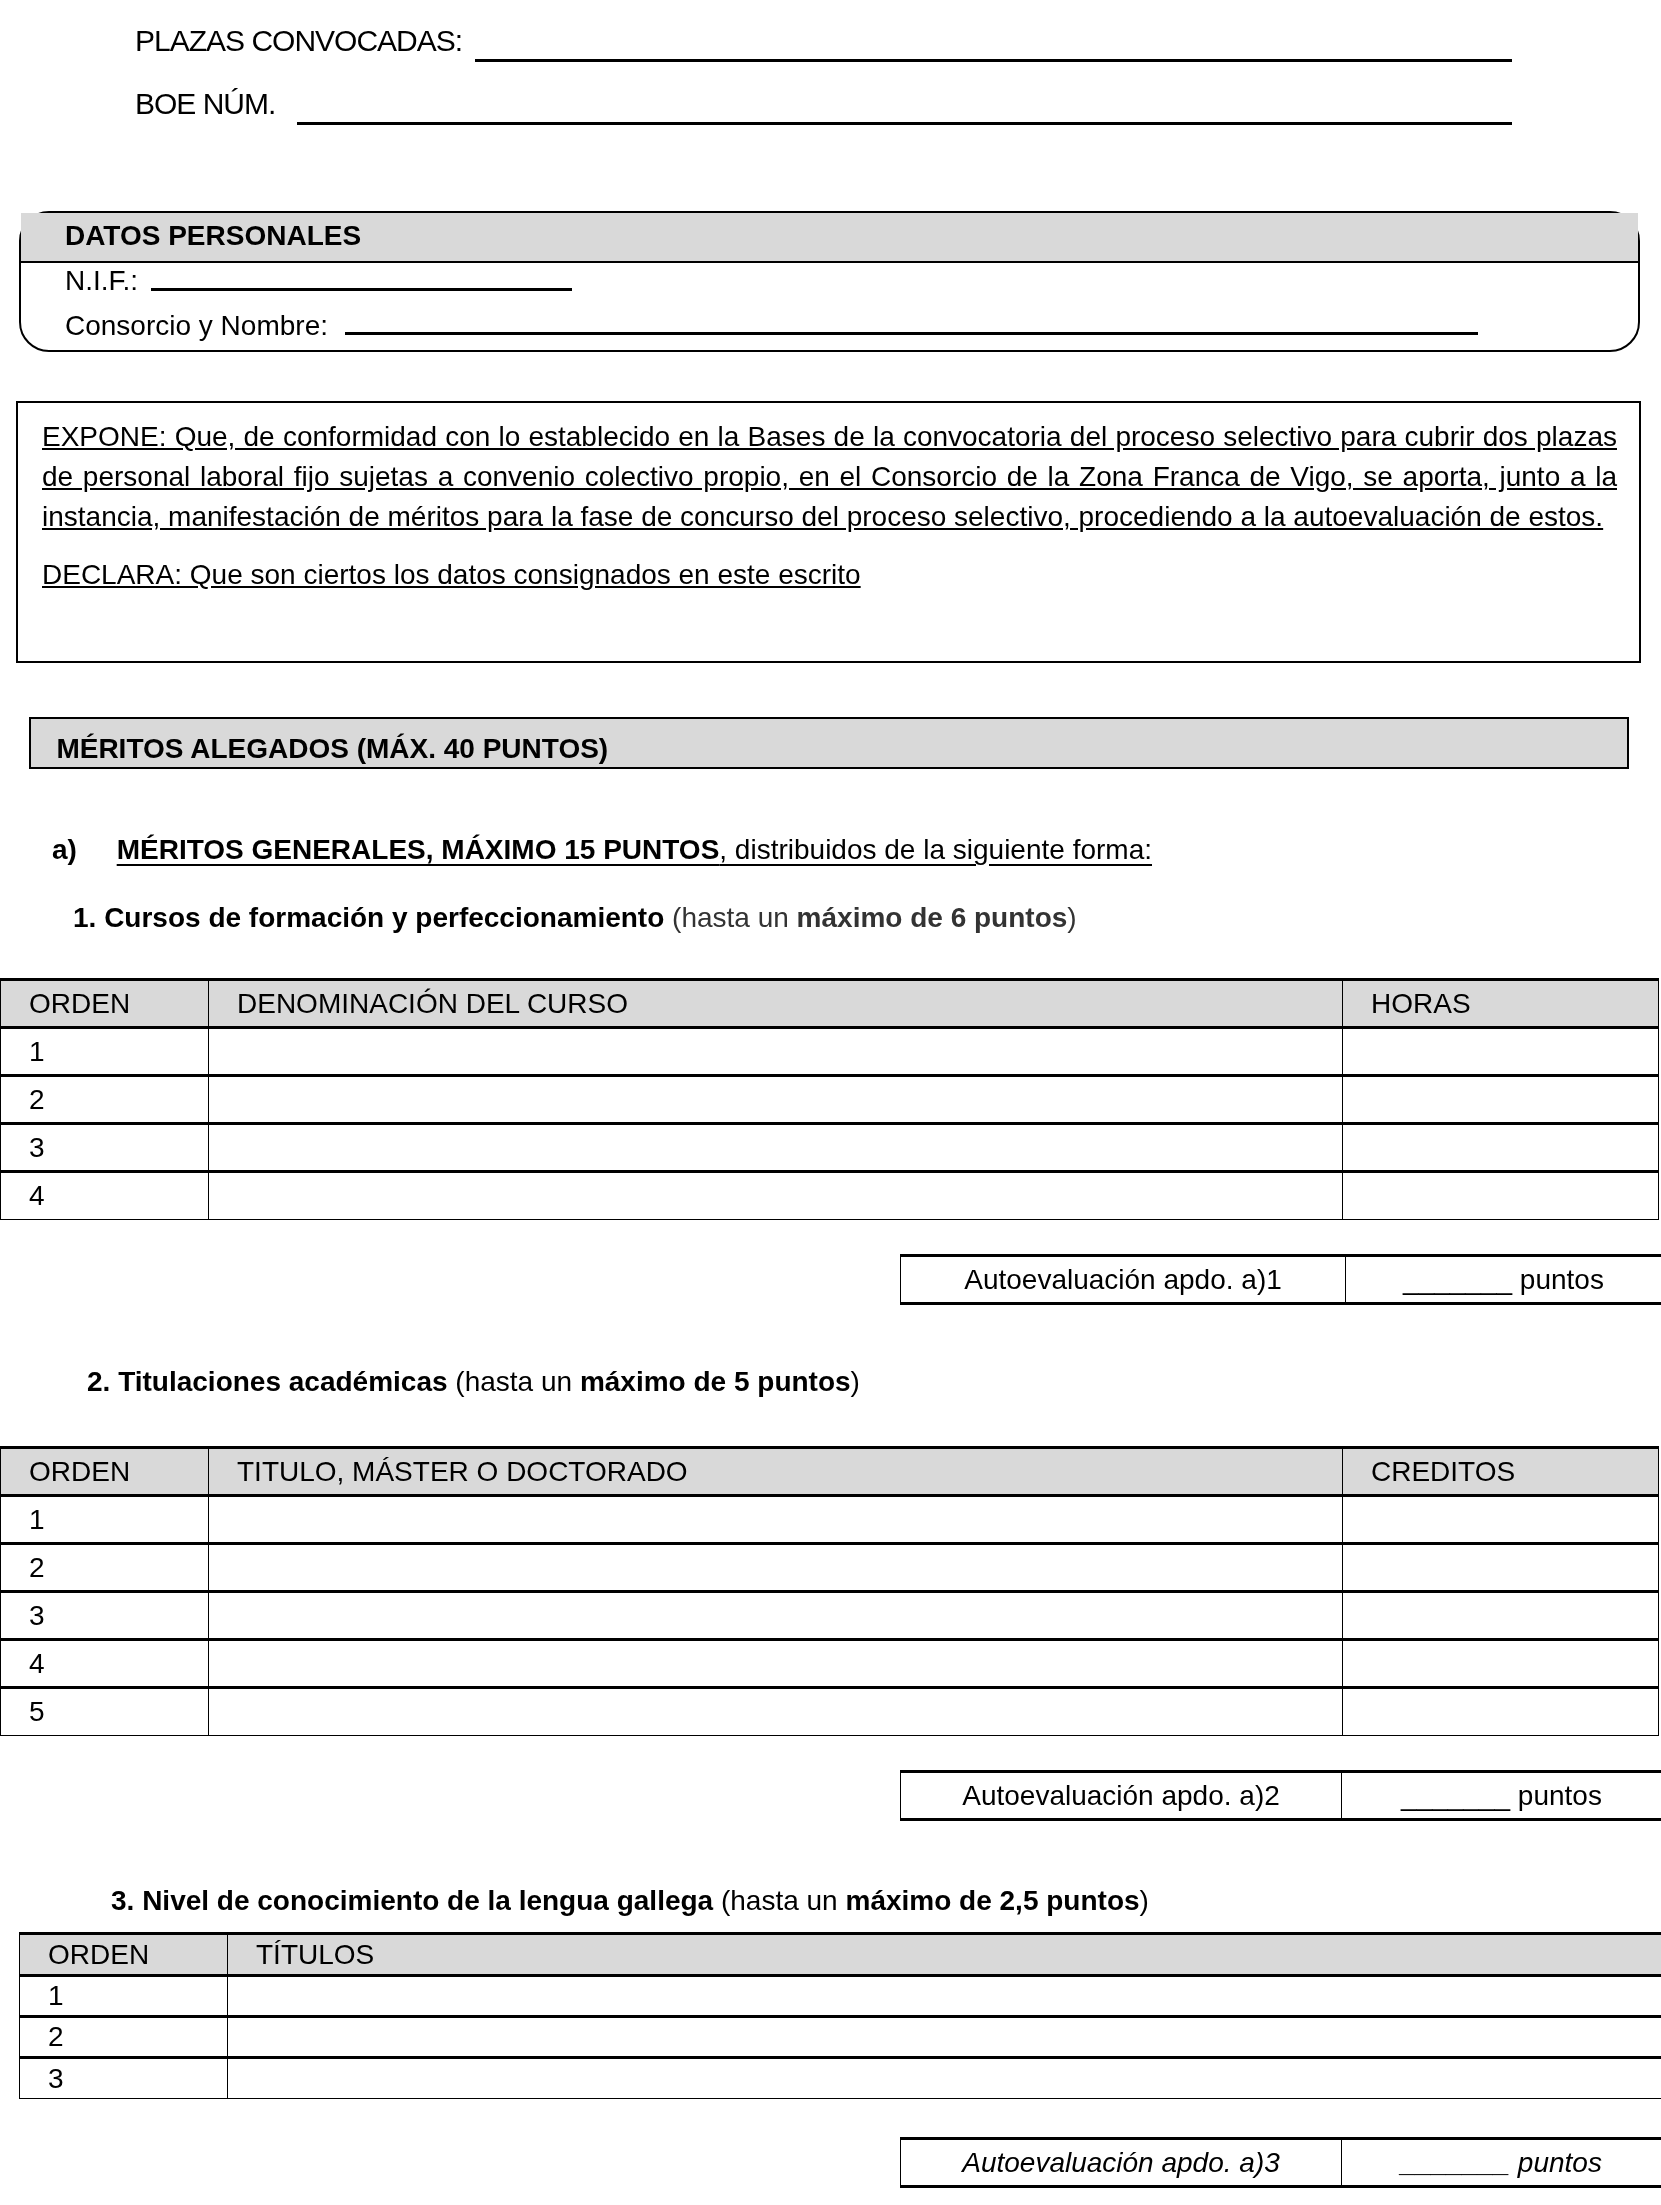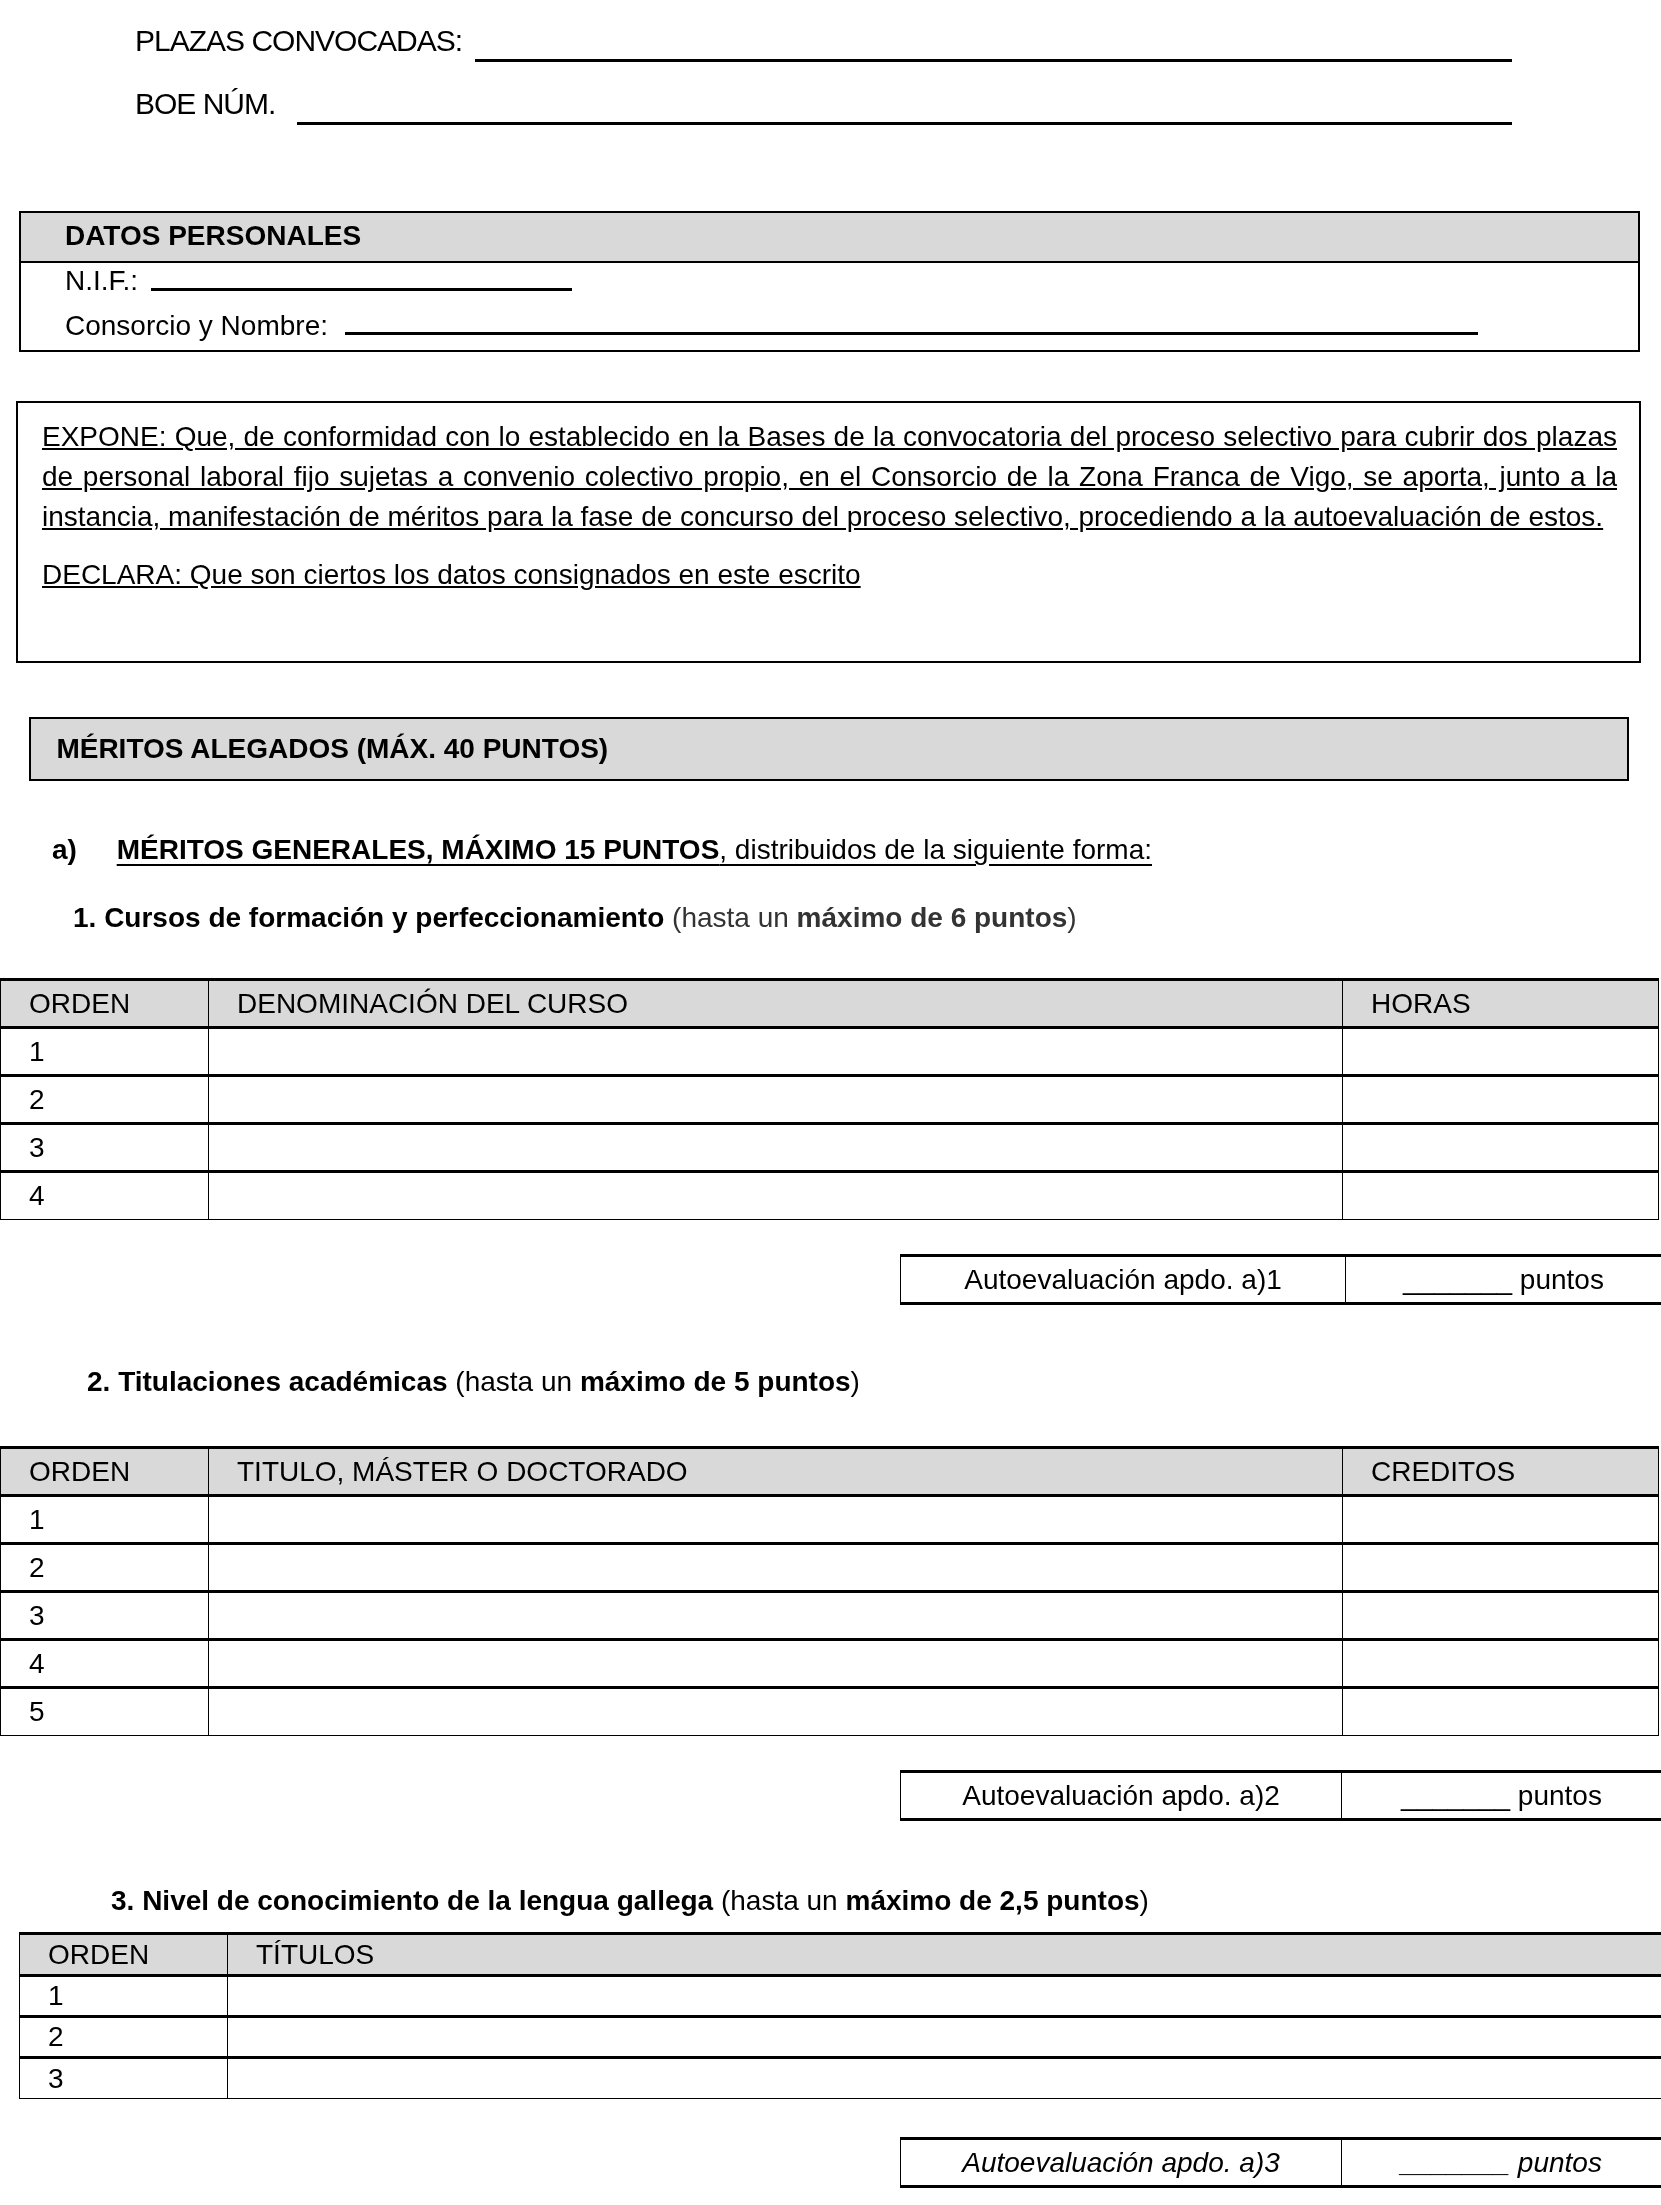--- a/index.html
+++ b/index.html
@@ -30,38 +30,38 @@
 <div class="line-field" style="left:135px; top:24px;">
   <span class="label">PLAZAS CONVOCADAS:</span>
 </div>
 <div class="uline" style="left:475px; width:1037px; top:59px;"></div>
 
 <div class="line-field" style="left:135px; top:87px;">
   <span class="label">BOE NÚM.</span>
 </div>
 <div class="uline" style="left:297px; width:1215px; top:122px;"></div>
 
-<div class="box" style="left:19px; top:211px; width:1621px; height:141px;">
+<div class="box" style="left:19px; top:211px; width:1621px; height:141px;border-radius:30px;">
   <div class="gray" style="position:absolute; left:0; top:0; right:0; height:48px; border-bottom:2.4px solid #000;">
     <span class="txt bold abs" style="left:44px; top:7.1px;">DATOS PERSONALES</span>
   </div>
   <span class="txt abs" style="left:44px; top:52px;">N.I.F.:</span>
   <div class="uline" style="left:130px; width:421px; top:75px;"></div>
   <span class="txt abs" style="left:44px; top:97px;">Consorcio y Nombre:</span>
   <div class="uline" style="left:324px; width:1133px; top:119px;"></div>
 </div>
 
 <div class="box" style="left:16px; top:401px; width:1625px; height:262px;">
   <div class="para abs" style="left:24px; top:14.3px; width:1575px;">
     <p>EXPONE: Que, de conformidad con lo establecido en la Bases de la convocatoria del proceso selectivo para cubrir dos plazas de personal laboral fijo sujetas a convenio colectivo propio, en el Consorcio de la Zona Franca de Vigo, se aporta, junto a la instancia, manifestación de méritos para la fase de concurso del proceso selectivo, procediendo a la autoevaluación de estos.</p>
     <p style="margin-top:17.5px; text-align:left;">DECLARA: Que son ciertos los datos consignados en este escrito</p>
   </div>
 </div>
 
-<div class="box gray" style="left:29px; top:717px; width:1600px; height:64px;text-align:right;">
+<div class="box gray" style="left:29px; top:717px; width:1600px; height:52px;text-align:right;">
   <span class="txt bold abs" style="left:25.4px; top:14.3px;">MÉRITOS ALEGADOS (MÁX. 40 PUNTOS)</span>
 </div>
 
 <div class="abs txt" style="left:52px; top:834px;">
   <span class="bold">a)</span>
   <span class="u" style="margin-left:32px;"><span class="bold">MÉRITOS GENERALES, MÁXIMO 15 PUNTOS</span><span>, distribuidos de la siguiente forma:</span></span>
 </div>
 
 <div class="abs txt" style="left:73px; top:902px;">
   <span class="bold">1. Cursos de formación y perfeccionamiento</span><span class="light"> (hasta un </span><span class="bold light">máximo de 6 puntos</span><span class="light">)</span>

